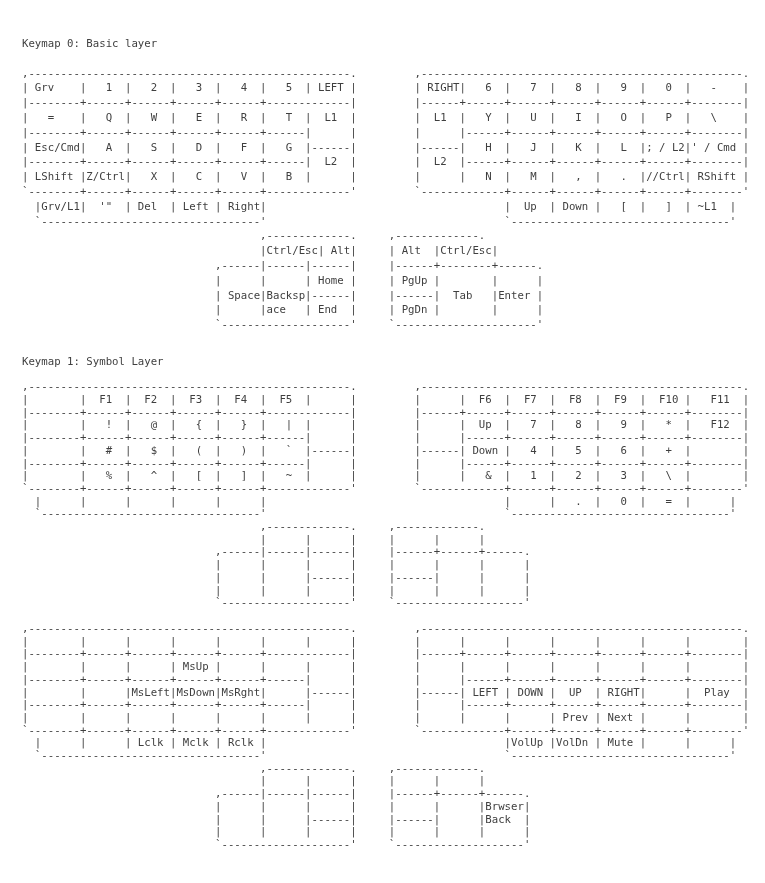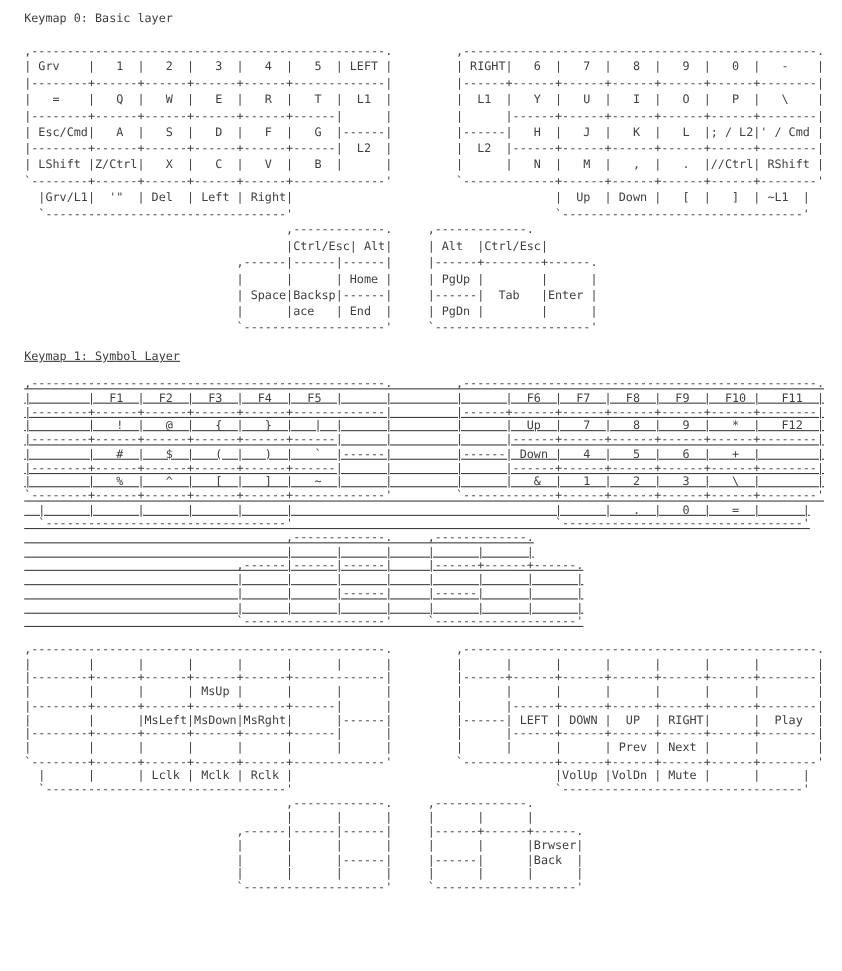--- a/index.html
+++ b/index.html
@@ -6,21 +6,21 @@
     margin: 0;
     padding: 0;
     background: #ffffff;
   }
   .page {
     box-sizing: border-box;
     width: 765px;
     height: 883px;
     overflow: hidden;
     background: #ffffff;
-    padding: 10px 0 0 22px;
+    padding: 37px 0 0 22px;
     font-family: "DejaVu Sans Mono", "Liberation Mono", monospace;
     color: #3f3f3f;
   }
   .keymap-section .section-title {
     font-size: 10.7px;
     white-space: pre;
     font-weight: normal;
   }
   .keymap-art {
     margin: 0;
@@ -28,21 +28,21 @@
     font-family: "DejaVu Sans Mono", "Liberation Mono", monospace;
     font-size: 10.7px;
     white-space: pre;
     color: inherit;
   }
   
   .s0 .section-title { line-height: 14.8px; margin-bottom: 14.8px; }
   .s0 .keymap-art    { line-height: 14.8px; }
   .s1 .section-title, .s2 .section-title { line-height: 12.7px; margin-bottom: 12.7px; }
   .s1 .keymap-art, .s2 .keymap-art       { line-height: 12.7px; }
-  .s1 { margin-top: 12px; text-decoration: underline; }
+  .s1 { margin-top: 23px; }
   .s2 { margin-top: 13px; }
 </style>
 </head>
 <body>
 
 <div class="page" style="color: rgb(63, 63, 63); background: rgb(255, 255, 255);">
 
   <section class="keymap-section s0">
     <div class="section-title">Keymap 0: Basic layer</div>
     <pre class="keymap-art">,--------------------------------------------------.         ,--------------------------------------------------.

